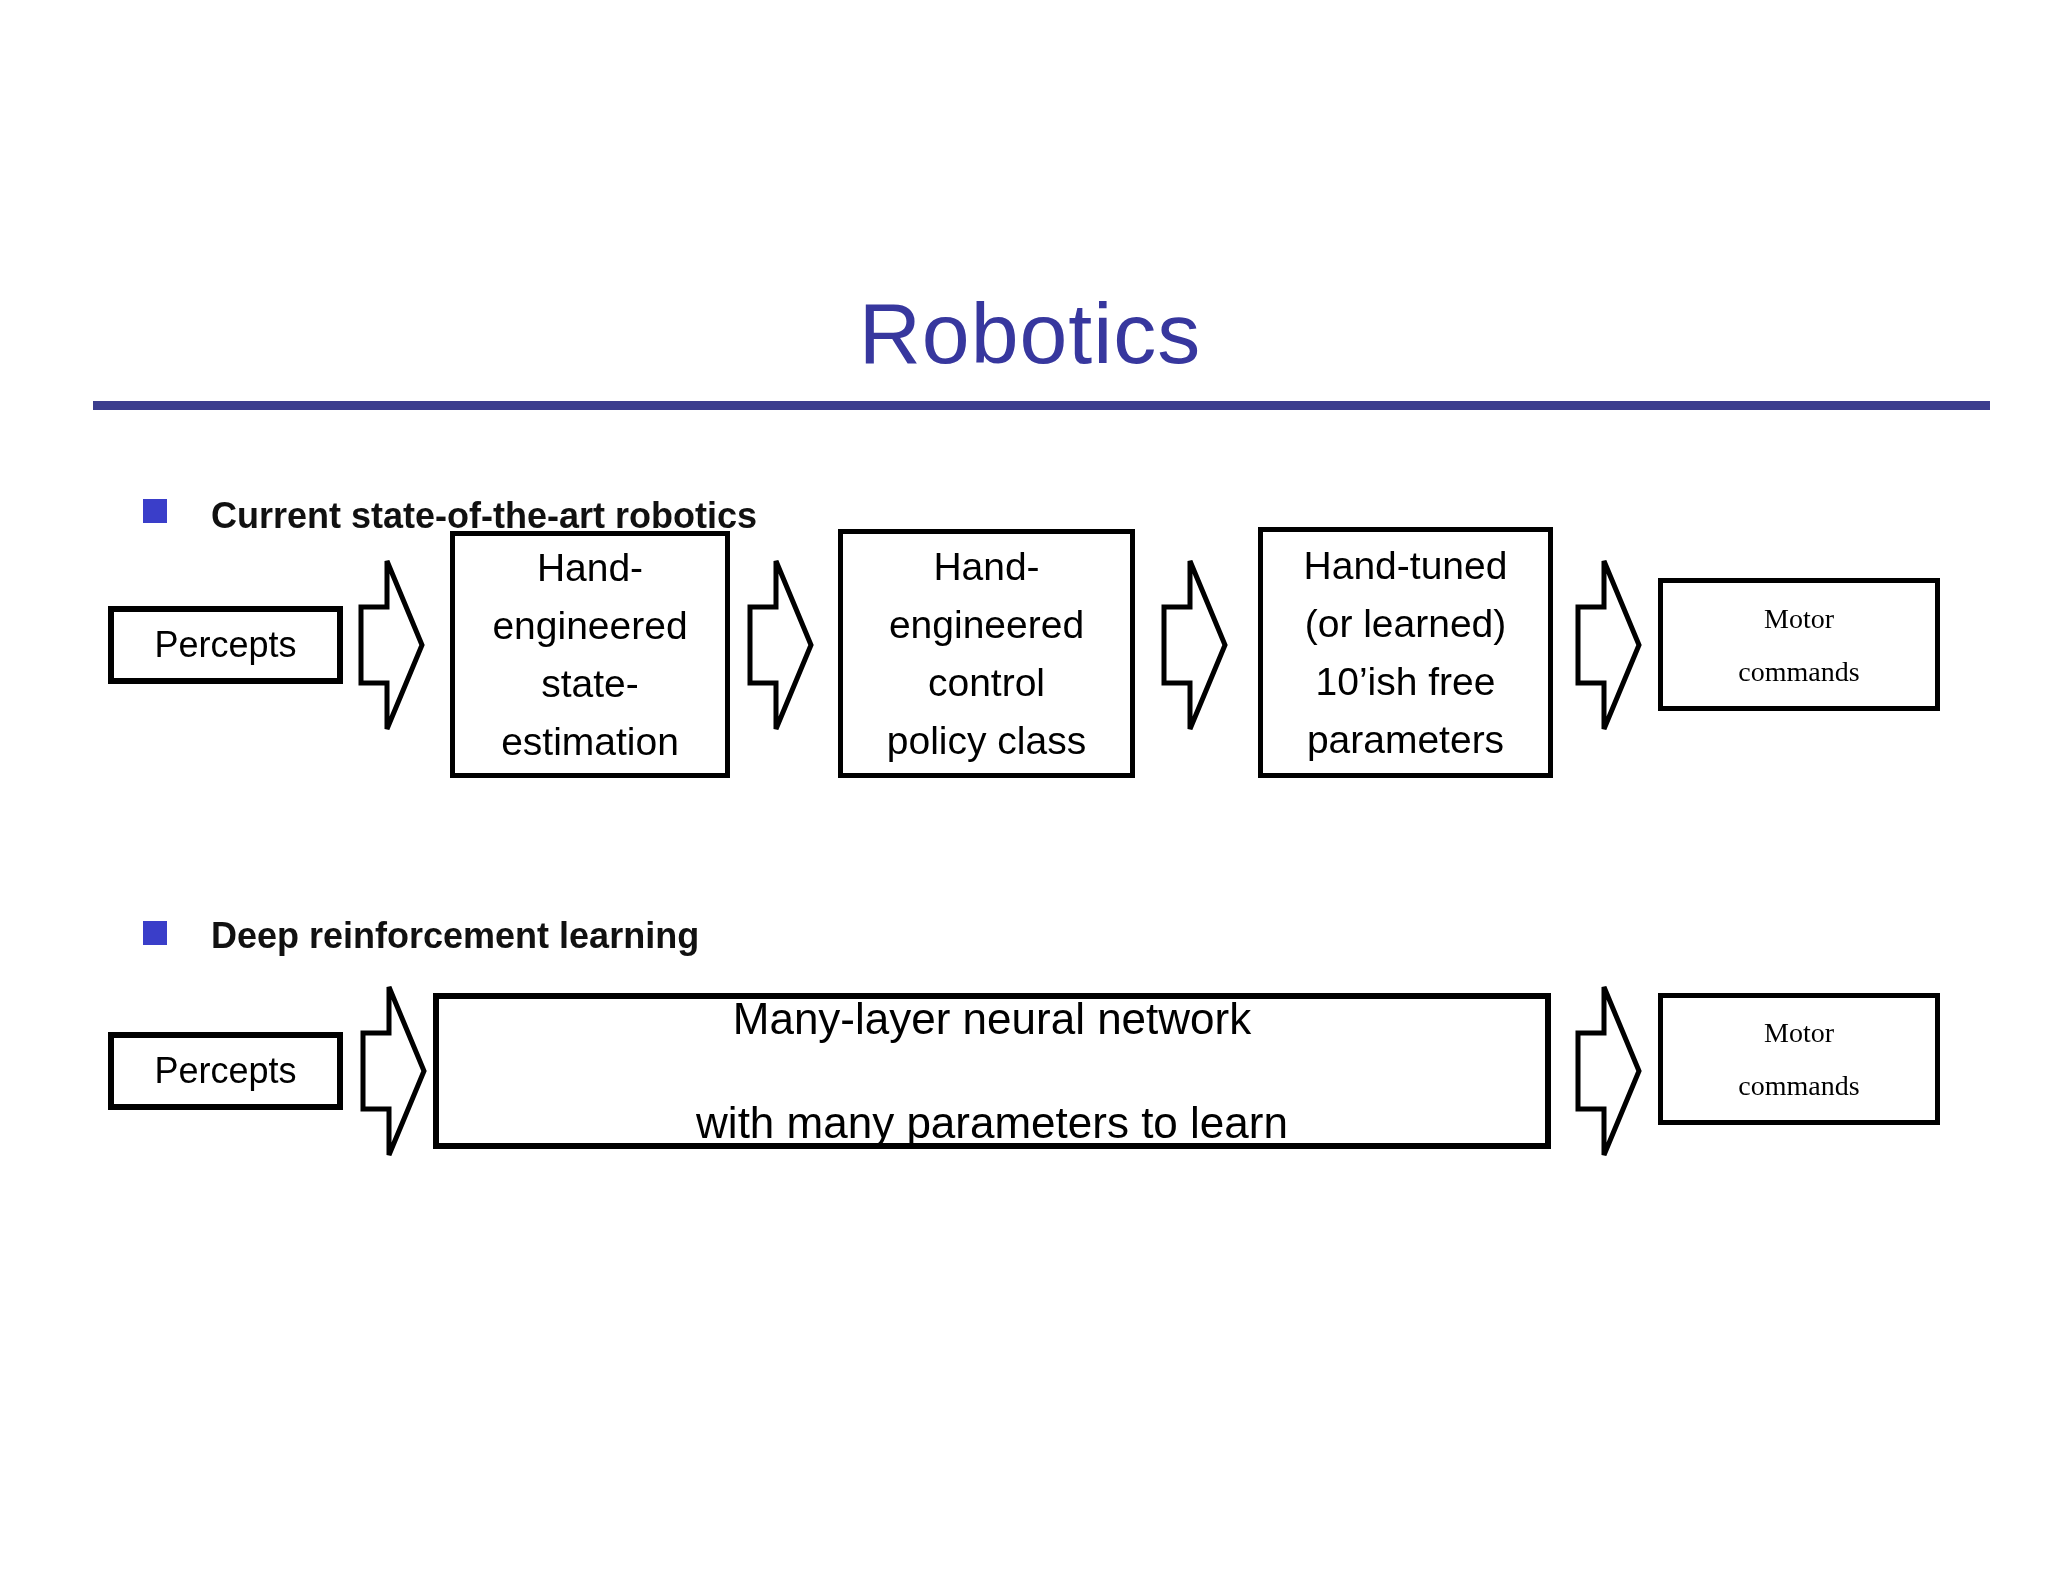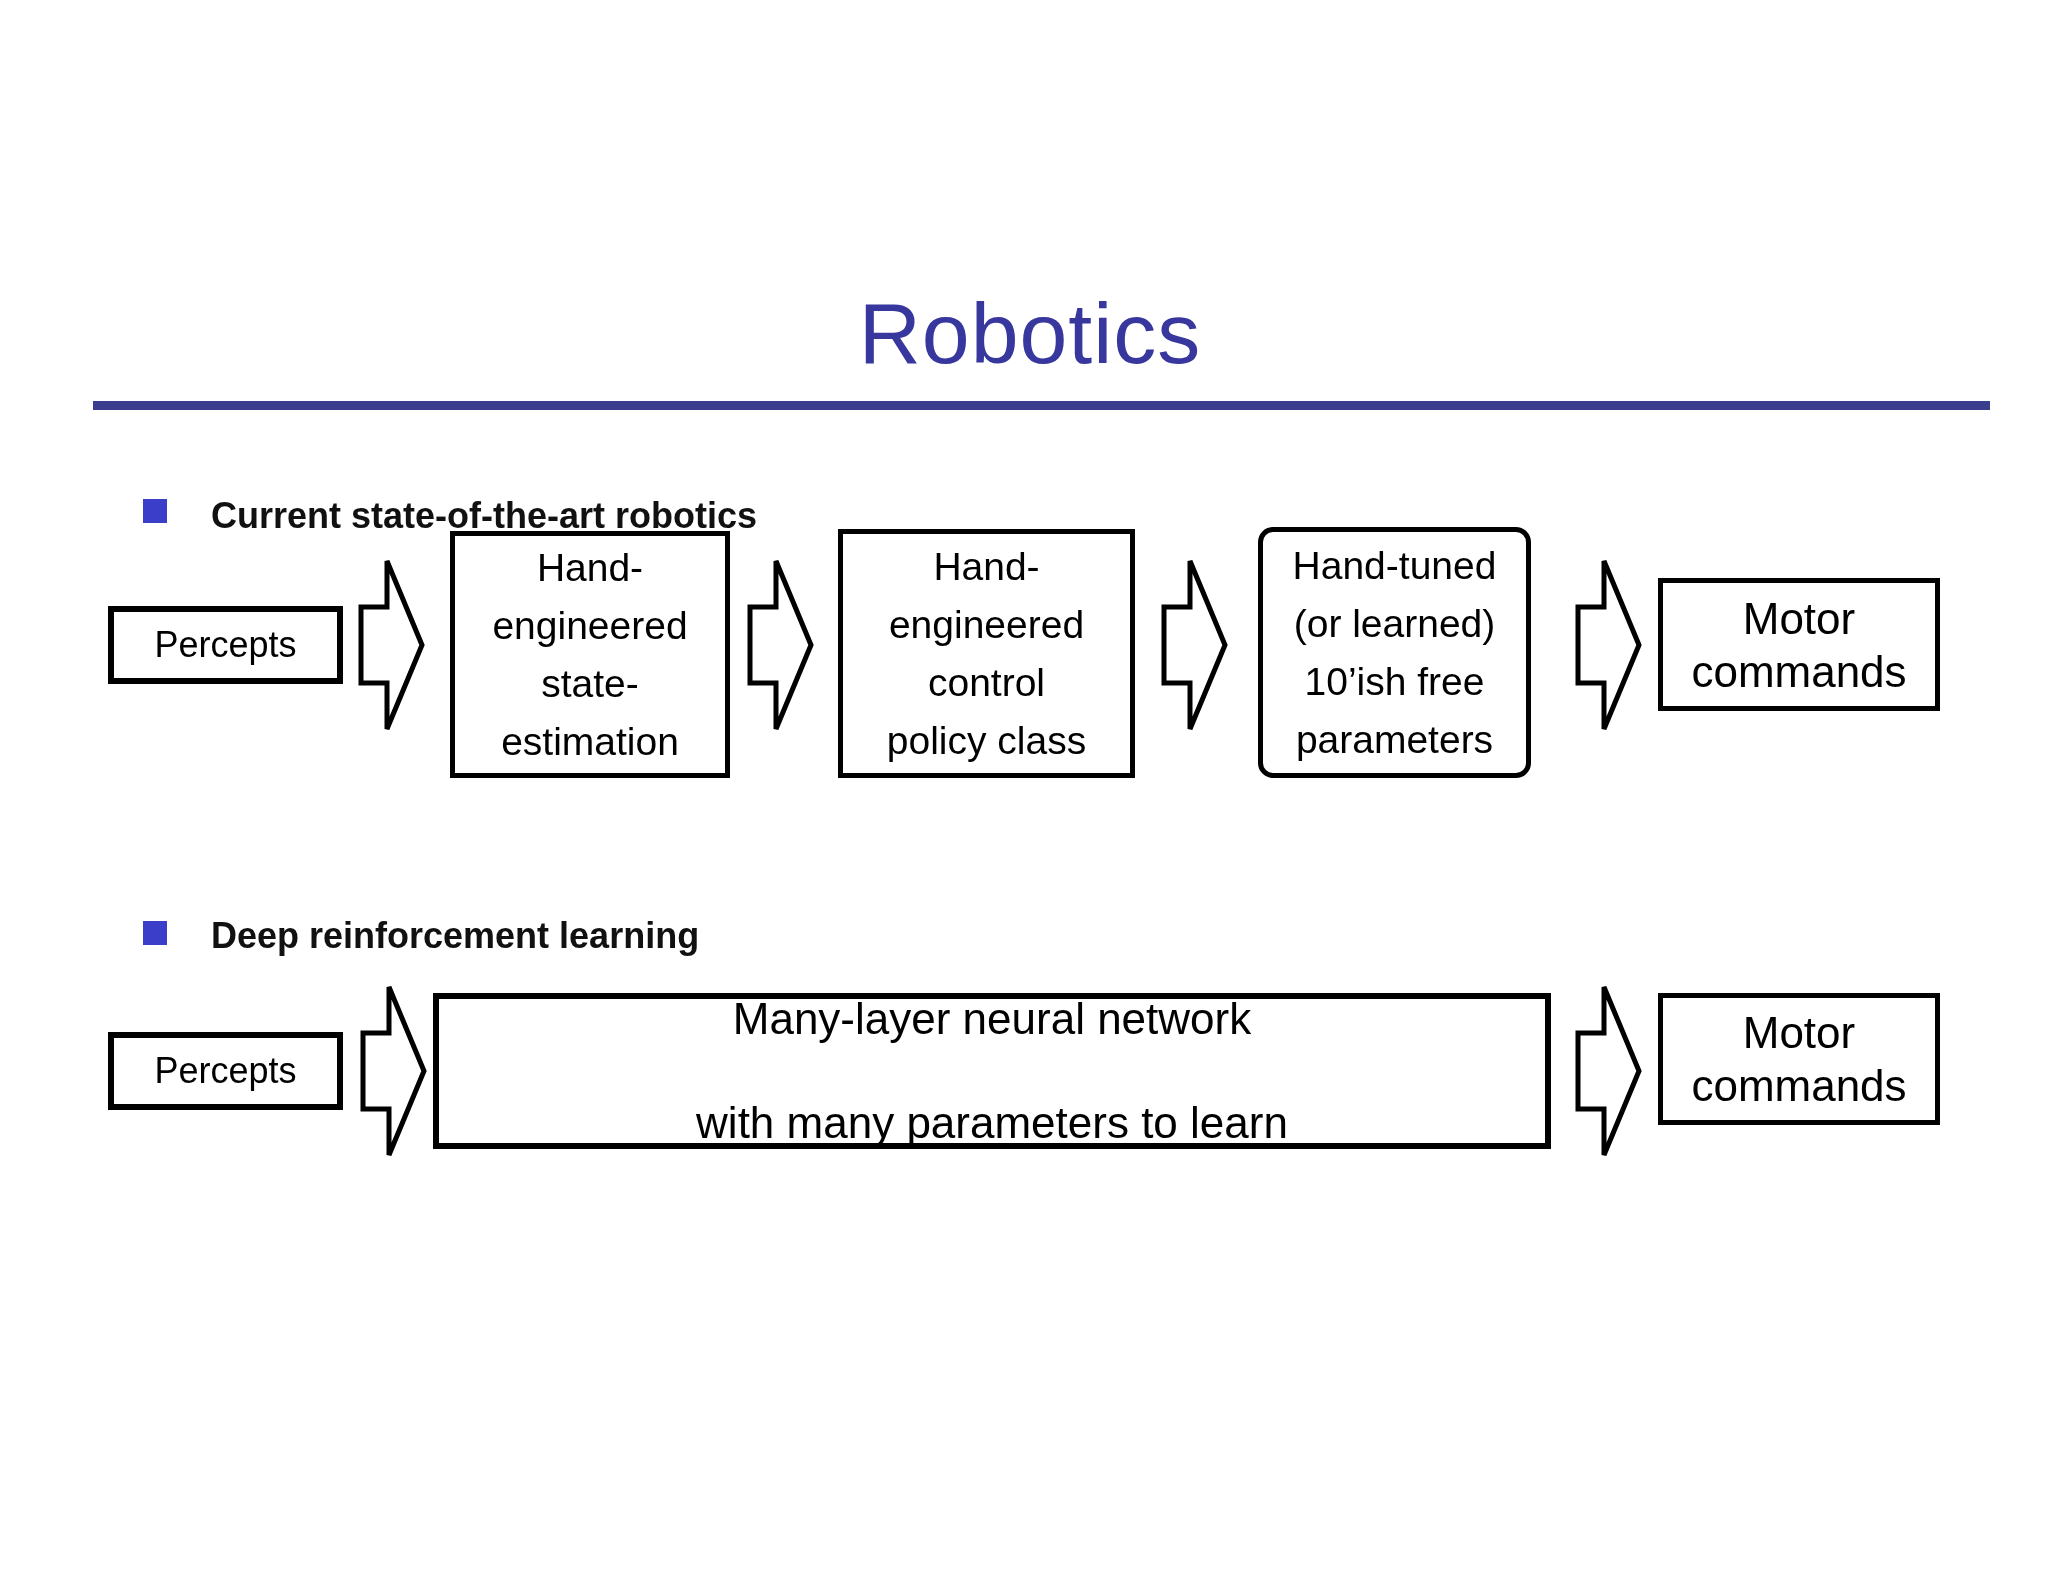--- a/index.html
+++ b/index.html
@@ -46,21 +46,21 @@
     border: 5px solid #000000;
     box-sizing: border-box;
     display: flex;
     flex-direction: column;
     align-items: center;
     justify-content: center;
     text-align: center;
   }
   .small-box { border-width: 6px; font-size: 36px; }
   .four-line { font-size: 39px; line-height: 58px; }
-  .two-line  { font-size: 44px; line-height: 53px; }
+  .two-line  { font-size: 28px; line-height: 53px; font-family: Liberation Serif, serif; }
   .net-box   { border-width: 6px; font-size: 44px; line-height: 46px; gap: 30px; }
   .net-box .bline + .bline { margin-top: 28px; }
   .arrow-svg { position: absolute; }
 </style>
 </head>
 <body>
 
 <div id="slide">
 
   <div class="title">Robotics</div>
@@ -92,21 +92,21 @@
     <span class="bline">Hand-</span>
     <span class="bline">engineered</span>
     <span class="bline">control</span>
     <span class="bline">policy class</span>
   </div>
 
   <svg class="arrow-svg" style="left:1161px; top:557px;" width="68" height="176" viewBox="0 0 68 176">
     <polygon points="3,50 29,50 29,4 64,88 29,172 29,126 3,126" fill="#ffffff" stroke="#000000" stroke-width="5"></polygon>
   </svg>
 
-  <div class="flow-box four-line" style="left:1258px; top:527px; width:273px; height:251px;border-radius:15px;">
+  <div class="flow-box four-line" style="left:1258px; top:527px; width:295px; height:251px;">
     <span class="bline">Hand-tuned</span>
     <span class="bline">(or learned)</span>
     <span class="bline">10’ish free</span>
     <span class="bline">parameters</span>
   </div>
 
   <svg class="arrow-svg" style="left:1575px; top:557px;" width="68" height="176" viewBox="0 0 68 176">
     <polygon points="3,50 29,50 29,4 64,88 29,172 29,126 3,126" fill="#ffffff" stroke="#000000" stroke-width="5"></polygon>
   </svg>
 

